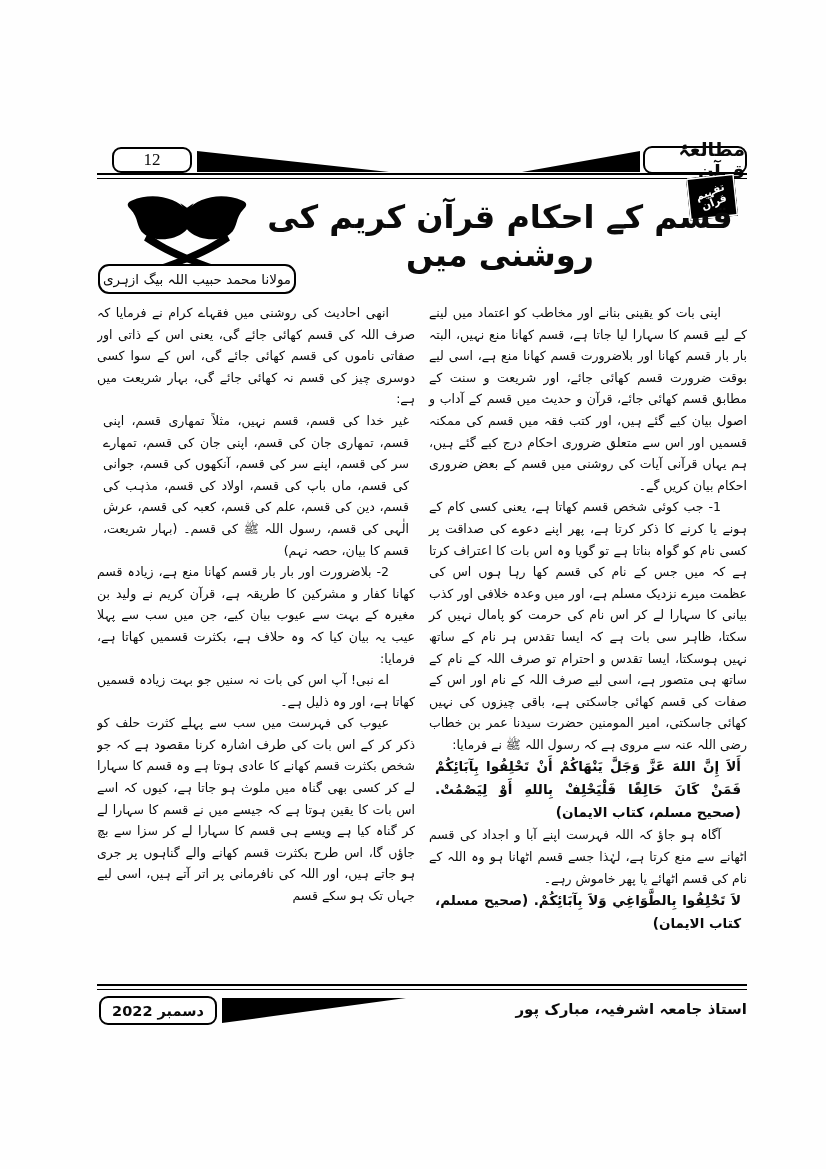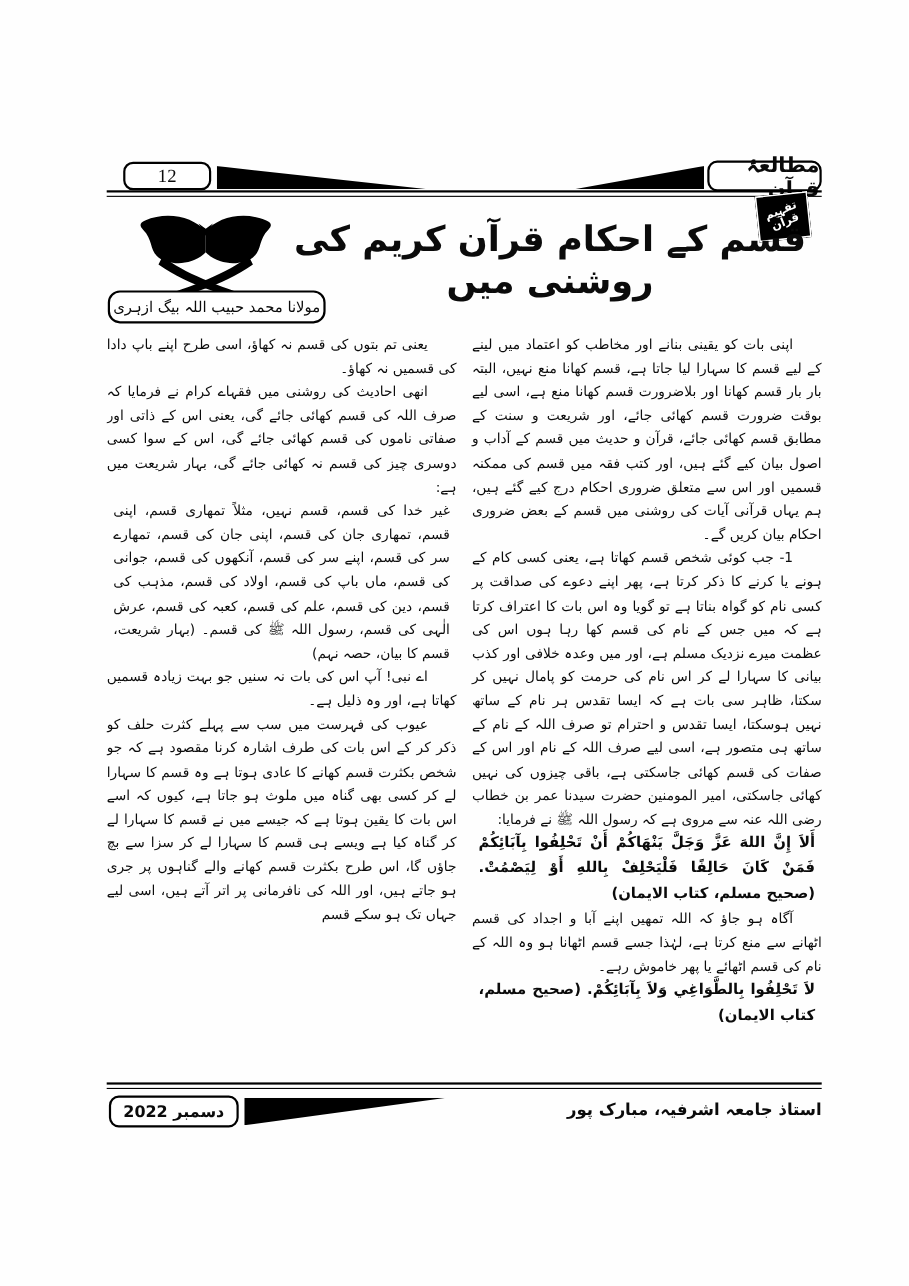--- a/index.html
+++ b/index.html
@@ -89,27 +89,27 @@
   <h1 class="article-title">قسم کے احکام قرآن کریم کی روشنی میں</h1>
   <div class="rbox author-box">
     <span>مولانا محمد حبیب اللہ بیگ ازہری</span>
   </div>
 
   <main class="columns">
     <section class="col">
       <p class="indent">اپنی بات کو یقینی بنانے اور مخاطب کو اعتماد میں لینے کے لیے قسم کا سہارا لیا جاتا ہے، قسم کھانا منع نہیں، البتہ بار بار قسم کھانا اور بلاضرورت قسم کھانا منع ہے، اسی لیے بوقت ضرورت قسم کھائی جائے، اور شریعت و سنت کے مطابق قسم کھائی جائے، قرآن و حدیث میں قسم کے آداب و اصول بیان کیے گئے ہیں، اور کتب فقہ میں قسم کی ممکنہ قسمیں اور اس سے متعلق ضروری احکام درج کیے گئے ہیں، ہم یہاں قرآنی آیات کی روشنی میں قسم کے بعض ضروری احکام بیان کریں گے۔</p>
       <p class="indent">1- جب کوئی شخص قسم کھاتا ہے، یعنی کسی کام کے ہونے یا کرنے کا ذکر کرتا ہے، پھر اپنے دعوے کی صداقت پر کسی نام کو گواہ بناتا ہے تو گویا وہ اس بات کا اعتراف کرتا ہے کہ میں جس کے نام کی قسم کھا رہا ہوں اس کی عظمت میرے نزدیک مسلم ہے، اور میں وعدہ خلافی اور کذب بیانی کا سہارا لے کر اس نام کی حرمت کو پامال نہیں کر سکتا، ظاہر سی بات ہے کہ ایسا تقدس ہر نام کے ساتھ نہیں ہوسکتا، ایسا تقدس و احترام تو صرف اللہ کے نام کے ساتھ ہی متصور ہے، اسی لیے صرف اللہ کے نام اور اس کے صفات کی قسم کھائی جاسکتی ہے، باقی چیزوں کی نہیں کھائی جاسکتی، امیر المومنین حضرت سیدنا عمر بن خطاب رضی اللہ عنہ سے مروی ہے کہ رسول اللہ ﷺ نے فرمایا:</p>
       <p class="arabic quote">أَلاَ إِنَّ اللهَ عَزَّ وَجَلَّ يَنْهَاكُمْ أَنْ تَحْلِفُوا بِآبَائِكُمْ فَمَنْ كَانَ حَالِفًا فَلْيَحْلِفْ بِاللهِ أَوْ لِيَصْمُتْ. (صحیح مسلم، کتاب الایمان)</p>
-      <p class="indent">آگاہ ہو جاؤ کہ اللہ تمھیں اپنے آبا و اجداد کی قسم اٹھانے سے منع کرتا ہے، لہٰذا جسے قسم اٹھانا ہو وہ اللہ کے نام کی قسم اٹھائے یا پھر خاموش رہے۔</p>
+      <p class="indent">آگاہ ہو جاؤ کہ اللہ فہرست اپنے آبا و اجداد کی قسم اٹھانے سے منع کرتا ہے، لہٰذا جسے قسم اٹھانا ہو وہ اللہ کے نام کی قسم اٹھائے یا پھر خاموش رہے۔</p>
       <p class="arabic quote">لاَ تَحْلِفُوا بِالطَّوَاغِي وَلاَ بِآبَائِكُمْ. (صحیح مسلم، کتاب الایمان)</p>
     </section>
     <section class="col">
-      <p class="indent">یعنی تم بتوں کی قسم نہ کھاؤ، اسی طرح اپنے باپ دادا کی قسمیں نہ کھاؤ۔</p>
       <p class="indent">انھی احادیث کی روشنی میں فقہاے کرام نے فرمایا کہ صرف اللہ کی قسم کھائی جائے گی، یعنی اس کے ذاتی اور صفاتی ناموں کی قسم کھائی جائے گی، اس کے سوا کسی دوسری چیز کی قسم نہ کھائی جائے گی، بہار شریعت میں ہے:</p>
       <p class="quote">غیر خدا کی قسم، قسم نہیں، مثلاً تمھاری قسم، اپنی قسم، تمھاری جان کی قسم، اپنی جان کی قسم، تمھارے سر کی قسم، اپنے سر کی قسم، آنکھوں کی قسم، جوانی کی قسم، ماں باپ کی قسم، اولاد کی قسم، مذہب کی قسم، دین کی قسم، علم کی قسم، کعبہ کی قسم، عرش الٰہی کی قسم، رسول اللہ ﷺ کی قسم۔ (بہار شریعت، قسم کا بیان، حصہ نہم)</p>
+      <p class="indent">2- بلاضرورت اور بار بار قسم کھانا منع ہے، زیادہ قسم کھانا کفار و مشرکین کا طریقہ ہے، قرآن کریم نے ولید بن مغیرہ کے بہت سے عیوب بیان کیے، جن میں سب سے پہلا عیب یہ بیان کیا کہ وہ حلاف ہے، بکثرت قسمیں کھاتا ہے، فرمایا:</p>
       <p class="indent">اے نبی! آپ اس کی بات نہ سنیں جو بہت زیادہ قسمیں کھاتا ہے، اور وہ ذلیل ہے۔</p>
       <p class="indent">عیوب کی فہرست میں سب سے پہلے کثرت حلف کو ذکر کر کے اس بات کی طرف اشارہ کرنا مقصود ہے کہ جو شخص بکثرت قسم کھانے کا عادی ہوتا ہے وہ قسم کا سہارا لے کر کسی بھی گناہ میں ملوث ہو جاتا ہے، کیوں کہ اسے اس بات کا یقین ہوتا ہے کہ جیسے میں نے قسم کا سہارا لے کر گناہ کیا ہے ویسے ہی قسم کا سہارا لے کر سزا سے بچ جاؤں گا، اس طرح بکثرت قسم کھانے والے گناہوں پر جری ہو جاتے ہیں، اور اللہ کی نافرمانی پر اتر آتے ہیں، اسی لیے جہاں تک ہو سکے قسم</p>
     </section>
   </main>
 
   <div class="rule footer"></div>
   <div class="rbox date-box">
     <span>دسمبر 2022</span>
   </div>
   <div class="tri tri-footer"></div>

